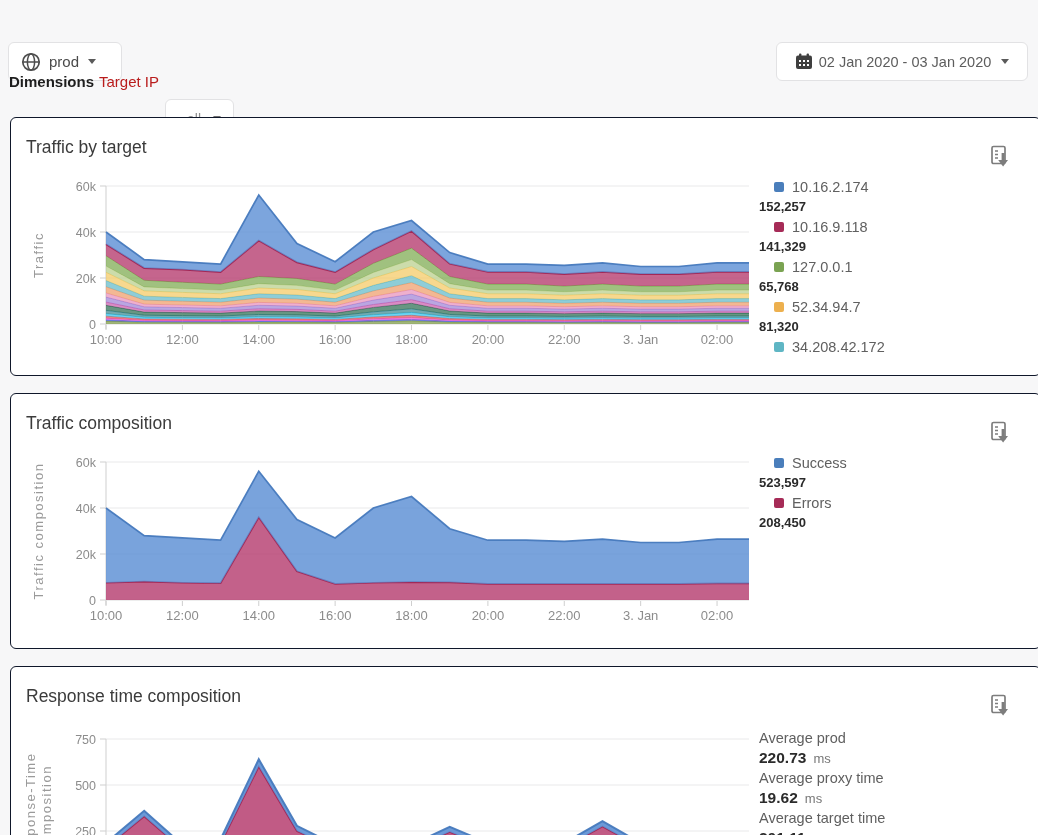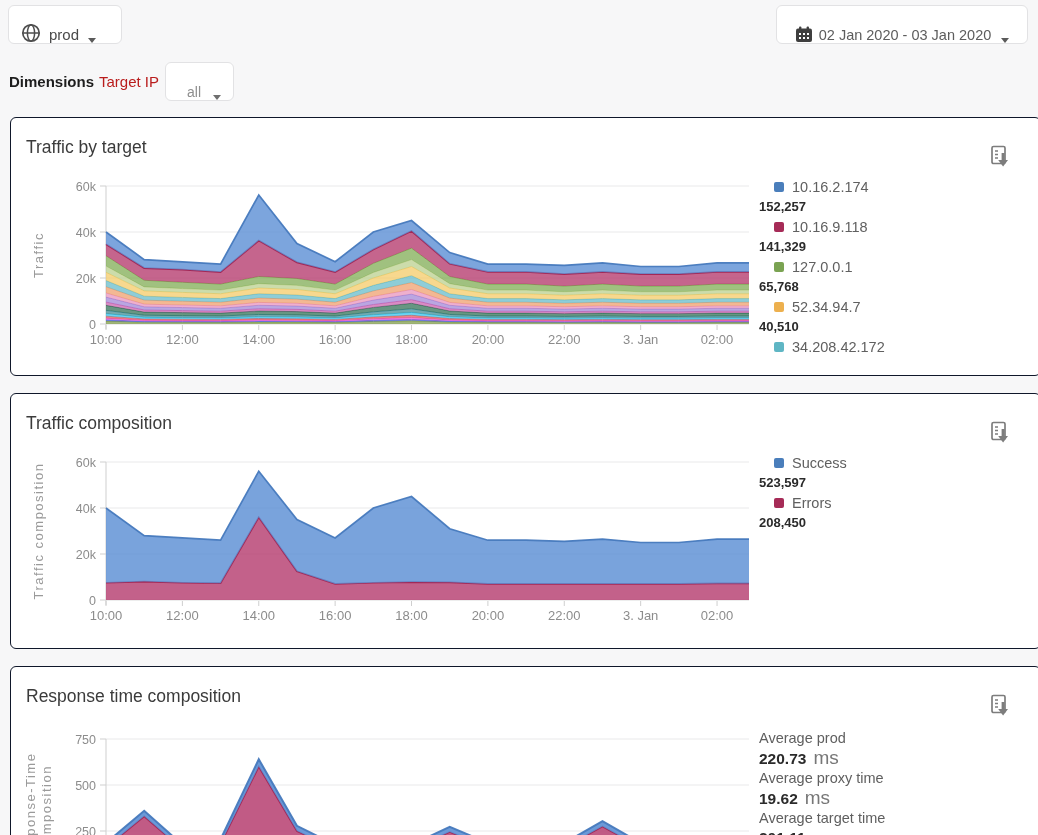--- a/index.html
+++ b/index.html
@@ -8,21 +8,21 @@
     background:#f7f7f8;
     font-family:"Liberation Sans", sans-serif;
     -webkit-font-smoothing:antialiased;
   }
   .page{position:relative;width:1038px;height:835px;overflow:hidden;}
 
   .card{
     position:absolute;background:#fff;border:1px solid #e2e2e4;border-radius:6px;
     box-sizing:border-box;
   }
-  .chip{display:flex;align-items:flex-end;cursor:pointer;}
+  .chip{display:flex;align-items:center;cursor:pointer;margin-top:37px;}
   .env-card{left:8px;top:5px;width:114px;height:39px;padding:0 12px;}
   .env-label{font-size:15px;color:#4a4a4a;margin:0 9px 0 8px;}
   .date-card{right:10px;top:5px;width:252px;height:39px;justify-content:center;padding:0 10px;}
   .date-label{font-size:14.5px;color:#5d5d5d;margin:0 10px 0 6px;}
   .chev{width:0;height:0;border-left:4.5px solid transparent;border-right:4.5px solid transparent;border-top:5.5px solid #5a5a5a;}
   .dim-label{position:absolute;left:9px;top:73px;font-size:15px;font-weight:bold;color:#1e1e1e;}
   .tip-label{position:absolute;left:99px;top:73px;font-size:15px;color:#b91c1c;}
   .all-card{left:165px;top:62px;width:69px;height:39px;padding:0 0 0 21px;}
   .all-value{font-size:14px;color:#8e8e8e;margin-right:12px;}
 
@@ -40,21 +40,21 @@
   .legend{position:absolute;left:748px;top:59px;right:8px;height:180px;overflow:hidden;}
   .legend-item{height:40px;cursor:pointer;}
   .legend-row1{display:flex;align-items:center;height:20px;padding-left:15px;}
   .legend-swatch{width:10px;height:10px;border-radius:2px;flex:0 0 auto;}
   .legend-label{font-size:14.5px;color:#606060;margin-left:8px;}
   .legend-value{height:20px;line-height:20px;font-size:13px;font-weight:bold;color:#2b2b2b;}
 
   .stats{position:absolute;left:748px;top:61px;right:8px;}
   .stat-label{height:20px;line-height:20px;font-size:14.5px;color:#5f5f5f;}
   .stat-value{height:20px;line-height:20px;font-size:15.5px;font-weight:bold;color:#2b2b2b;}
-  .stat-unit{font-size:19px;font-weight:normal;color:#777;margin-left:7px;}
+  .stat-unit{font-size:13px;font-weight:normal;color:#777;margin-left:7px;}
 </style>
 </head>
 <body>
 
 <div class="page">
 
   <div class="card chip env-card">
     <svg width="20" height="20" viewBox="0 0 20 20">
       <circle cx="10" cy="10" r="8.2" fill="none" stroke="#4d4d4d" stroke-width="1.7"></circle>
       <ellipse cx="10" cy="10" rx="3.6" ry="8.2" fill="none" stroke="#4d4d4d" stroke-width="1.5"></ellipse>
@@ -195,21 +195,21 @@
             <span class="legend-swatch" style="background: rgb(122, 163, 82);"></span>
             <span class="legend-label">127.0.0.1</span>
           </div>
           <div class="legend-value">65,768</div>
         </div>
         <div class="legend-item">
           <div class="legend-row1">
             <span class="legend-swatch" style="background: rgb(237, 176, 78);"></span>
             <span class="legend-label">52.34.94.7</span>
           </div>
-          <div class="legend-value">40,510</div>
+          <div class="legend-value">81,320</div>
         </div>
         <div class="legend-item">
           <div class="legend-row1">
             <span class="legend-swatch" style="background: rgb(95, 182, 196);"></span>
             <span class="legend-label">34.208.42.172</span>
           </div>
         </div>
       </div>
   </div>
 

